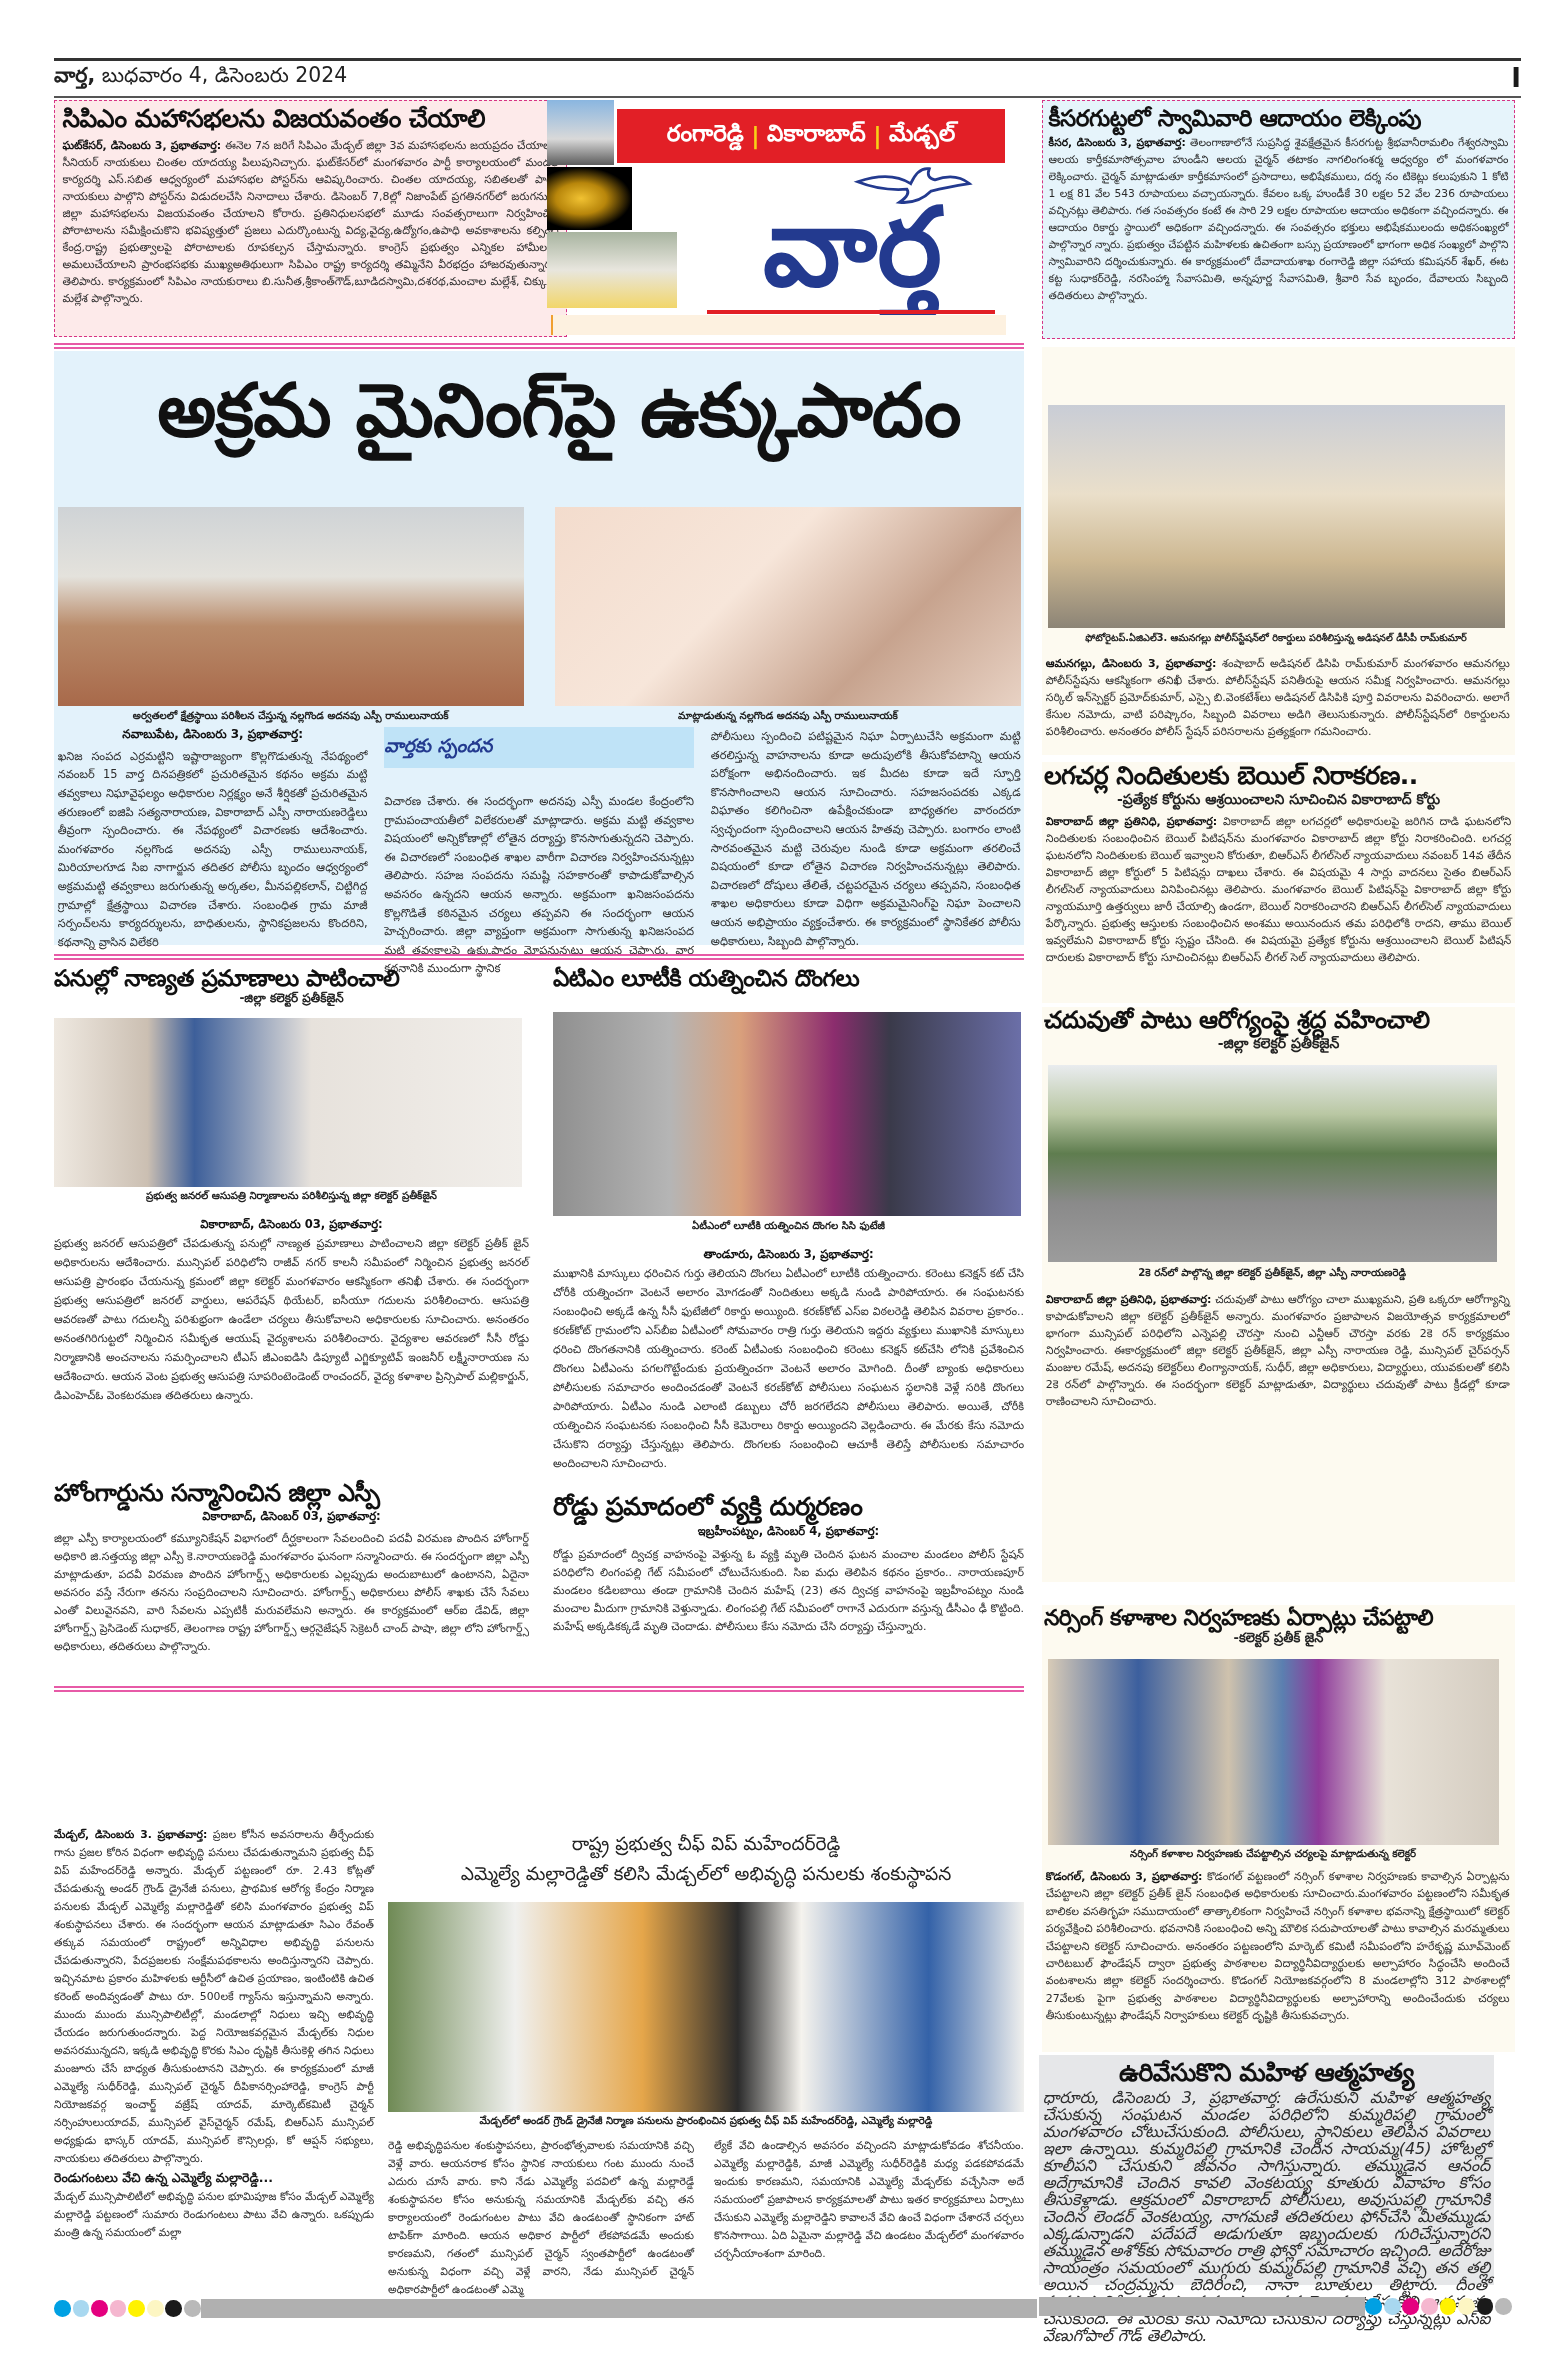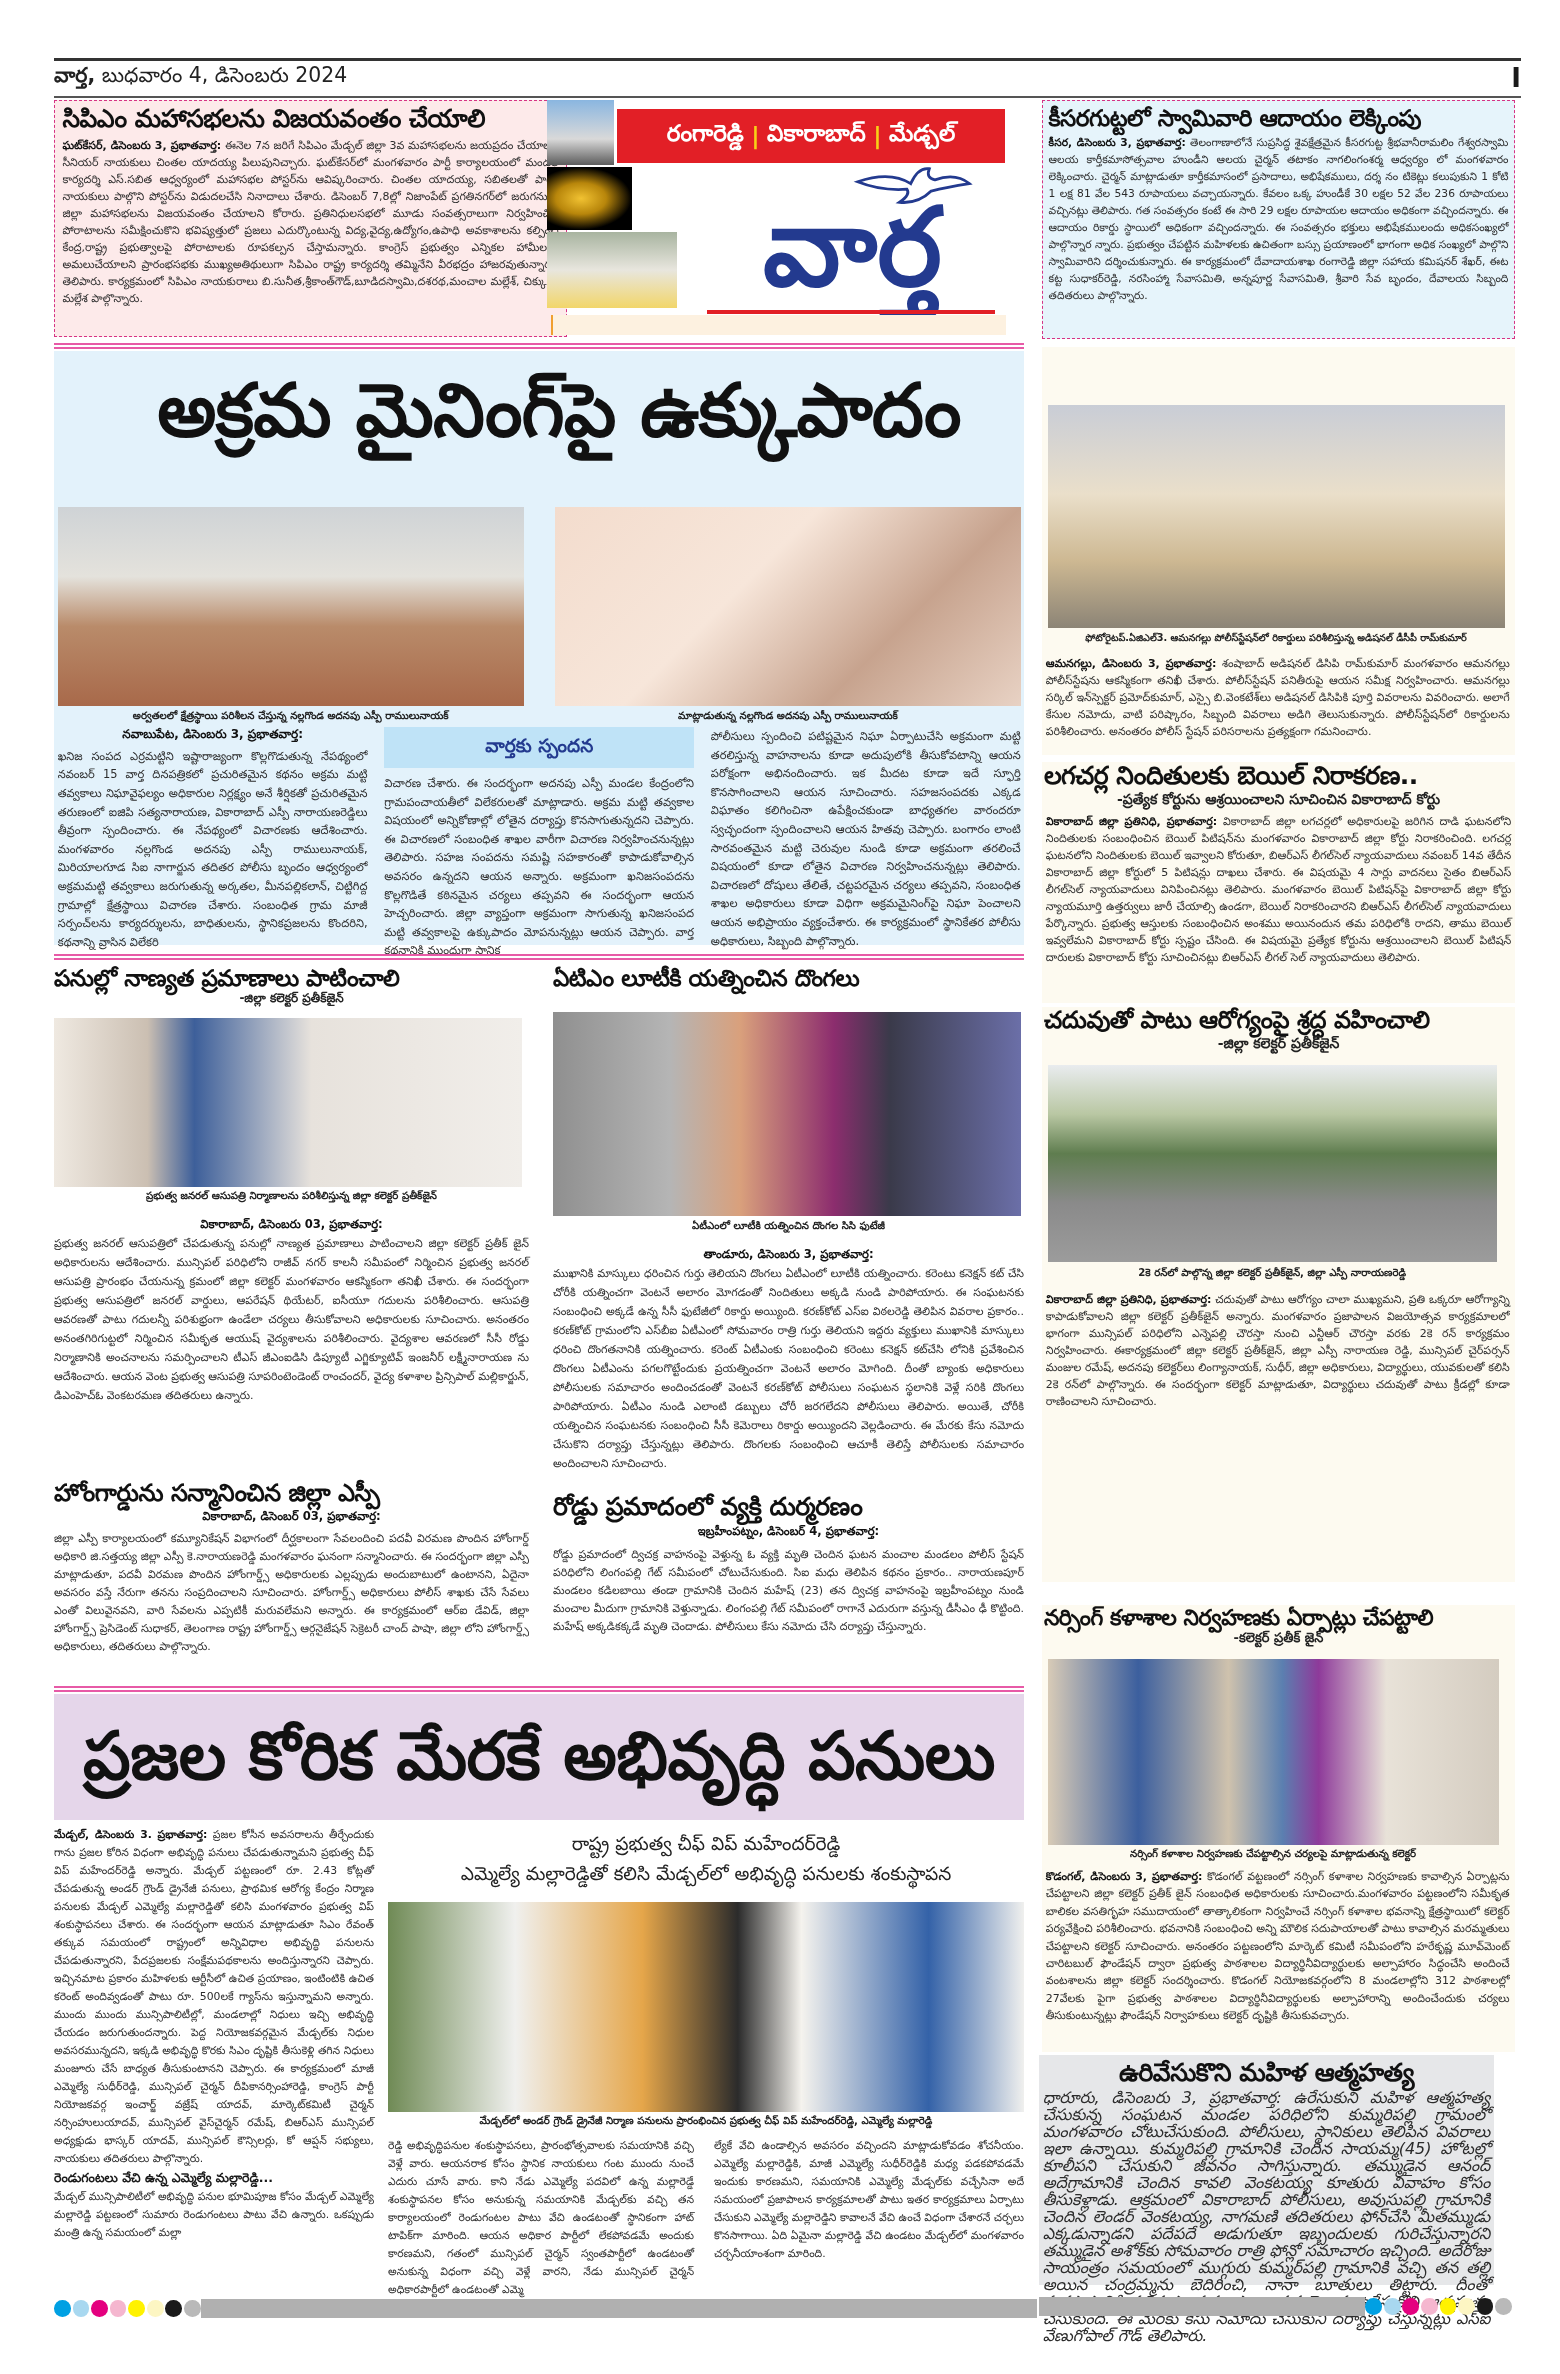--- a/index.html
+++ b/index.html
@@ -85,21 +85,21 @@
   <div class="photo" style="position:absolute; left:501px; top:156px; width:466px; height:199px; background:linear-gradient(135deg,#f3dccd 0%,#f7e6da 40%,#c7a38e 70%,#e8d2c4 100%);"></div>
   <div class="caption" style="position:absolute; left:3.7px; top:359px; width:466px;">అర్వతలలో క్షేత్రస్థాయి పరిశీలన చేస్తున్న నల్లగొండ అదనపు ఎస్పీ రాములునాయక్</div>
   <div class="caption" style="position:absolute; left:501px; top:359px; width:466px;">మాట్లాడుతున్న నల్లగొండ అదనపు ఎస్పీ రాములునాయక్</div>
 
   <div class="cols3" style="position:absolute; left:3.7px; top:376px; width:963px;">
     <div>
       <div class="dateline" style="text-align:center; font-size:12px; margin-bottom:2.8px;">నవాబుపేట, డిసెంబరు 3, ప్రభాతవార్త:</div>
       <div class="story-body" style="font-size:11.4px; line-height:18.6px;">ఖనిజ సంపద ఎర్రమట్టిని ఇష్టారాజ్యంగా కొల్లగొడుతున్న నేపథ్యంలో నవంబర్ 15 వార్త దినపత్రికలో ప్రచురితమైన కథనం అక్రమ మట్టి తవ్వకాలు నిఘావైఫల్యం అధికారుల నిర్లక్ష్యం అనే శీర్షికతో ప్రచురితమైన తరుణంలో ఐజిపి సత్యనారాయణ, వికారాబాద్ ఎస్పీ నారాయణరెడ్డిలు తీవ్రంగా స్పందించారు. ఈ నేపథ్యంలో విచారణకు ఆదేశించారు. మంగళవారం నల్లగొండ అదనపు ఎస్పీ రాములునాయక్, మిరియాలగూడ సిఐ నాగార్జున తదితర పోలీసు బృందం ఆధ్వర్యంలో అక్రమమట్టి తవ్వకాలు జరుగుతున్న అర్కతల, మీనపల్లికలాన్, చిట్టిగిద్ద గ్రామాల్లో క్షేత్రస్థాయి విచారణ చేశారు. సంబంధిత గ్రామ మాజీ సర్పంచ్‌లను కార్యదర్శులను, బాధితులను, స్థానికప్రజలను కొందరిని, కథనాన్ని వ్రాసిన విలేకరి</div>
     </div>
     <div>
-      <div style="background:#bfe3f7; height:41px; display:flex; align-items:center; justify-content:center; margin-bottom:6px;">
+      <div style="background:#bfe3f7; height:41px; display:flex; align-items:center; justify-content:flex-start; margin-bottom:24px;font-style:italic;">
         <span style="font-size:18.6px; font-weight:bold; color:#233a8f;">వార్తకు స్పందన</span>
       </div>
       <div class="story-body" style="font-size:11.4px; line-height:18.6px;">విచారణ చేశారు. ఈ సందర్భంగా అదనపు ఎస్పీ మండల కేంద్రంలోని గ్రామపంచాయతీలో విలేకరులతో మాట్లాడారు. అక్రమ మట్టి తవ్వకాల విషయంలో అన్నికోణాల్లో లోతైన దర్యాప్తు కొనసాగుతున్నదని చెప్పారు. ఈ విచారణలో సంబంధిత శాఖల వారీగా విచారణ నిర్వహించనున్నట్లు తెలిపారు. సహజ సంపదను సమష్టి సహకారంతో కాపాడుకోవాల్సిన అవసరం ఉన్నదని ఆయన అన్నారు. అక్రమంగా ఖనిజసంపదను కొల్లగొడితే కఠినమైన చర్యలు తప్పవని ఈ సందర్భంగా ఆయన హెచ్చరించారు. జిల్లా వ్యాప్తంగా అక్రమంగా సాగుతున్న ఖనిజసంపద మట్టి తవ్వకాలపై ఉక్కుపాదం మోపనున్నట్లు ఆయన చెప్పారు. వార్త కథనానికి ముందుగా స్థానిక</div>
     </div>
     <div>
       <div class="story-body" style="font-size:11.4px; line-height:18.6px;">పోలీసులు స్పందించి పటిష్టమైన నిఘా ఏర్పాటుచేసి అక్రమంగా మట్టి తరలిస్తున్న వాహనాలను కూడా అదుపులోకి తీసుకోవటాన్ని ఆయన పరోక్షంగా అభినందించారు. ఇక మీదట కూడా ఇదే స్ఫూర్తి కొనసాగించాలని ఆయన సూచించారు. సహజసంపదకు ఎక్కడ విఘాతం కలిగించినా ఉపేక్షించకుండా బాధ్యతగల వారందరూ స్వచ్ఛందంగా స్పందించాలని ఆయన హితవు చెప్పారు. బంగారం లాంటి సారవంతమైన మట్టి చెరువుల నుండి కూడా అక్రమంగా తరలించే విషయంలో కూడా లోతైన విచారణ నిర్వహించనున్నట్లు తెలిపారు. విచారణలో దోషులు తేలితే, చట్టపరమైన చర్యలు తప్పవని, సంబంధిత శాఖల అధికారులు కూడా విధిగా అక్రమమైనింగ్‌పై నిఘా పెంచాలని ఆయన అభిప్రాయం వ్యక్తంచేశారు. ఈ కార్యక్రమంలో స్థానికేతర పోలీసు అధికారులు, సిబ్బంది పాల్గొన్నారు.</div>
     </div>
   </div>
 </div>
 
@@ -156,23 +156,20 @@
 
 <div class="abs" style="left:553px; top:1493px; width:471px; height:191px;">
   <div class="story-title" style="font-size:25px; font-weight:700;">రోడ్డు ప్రమాదంలో వ్యక్తి దుర్మరణం</div>
   <div class="dateline" style="text-align:center; font-size:11.6px; margin:1.9px 0 5.6px;">ఇబ్రహీంపట్నం, డిసెంబర్ 4, ప్రభాతవార్త:</div>
   <div class="story-body" style="font-size:11px; line-height:18px;">రోడ్డు ప్రమాదంలో ద్విచక్ర వాహనంపై వెళ్తున్న ఓ వ్యక్తి మృతి చెందిన ఘటన మంచాల మండలం పోలీస్ స్టేషన్ పరిధిలోని లింగంపల్లి గేట్ సమీపంలో చోటుచేసుకుంది. సిఐ మధు తెలిపిన కథనం ప్రకారం.. నారాయణపూర్ మండలం కడిలబాయి తండా గ్రామానికి చెందిన మహేష్ (23) తన ద్విచక్ర వాహనంపై ఇబ్రహీంపట్నం నుండి మంచాల మీదుగా గ్రామానికి వెళ్తున్నాడు. లింగంపల్లి గేట్ సమీపంలో రాగానే ఎదురుగా వస్తున్న డీసీఎం ఢీ కొట్టింది. మహేష్ అక్కడికక్కడే మృతి చెందాడు. పోలీసులు కేసు నమోదు చేసి దర్యాప్తు చేస్తున్నారు.</div>
 </div>
 
 <div class="abs pink-rule" style="left:54px; top:1686px; width:970px;"></div>
 
 <div class="abs" style="left:54px; top:1694px; width:970px; height:649px;">
-  <div style="background:#e5d6ea; height:126px; display:flex; align-items:center; justify-content:center;">
-    <span class="story-title" style="font-size:67px; font-weight:700;">ప్రజల కోరిక మేరకే అభివృద్ధి పనులు</span>
-  </div>
 
   <div style="position:absolute; left:0; top:132px; width:320px;">
     <div class="story-body" style="font-size:10.8px; line-height:18px;">
       <span class="dateline">మేడ్చల్, డిసెంబరు 3. ప్రభాతవార్త:</span><span> ప్రజల కోసీన అవసరాలను తీర్చేందుకు గాను ప్రజల కోరిన విధంగా అభివృద్ధి పనులు చేపడుతున్నామని ప్రభుత్వ చీఫ్ విప్ మహేందర్‌రెడ్డి అన్నారు. మేడ్చల్ పట్టణంలో రూ. 2.43 కోట్లతో చేపడుతున్న అండర్ గ్రౌండ్ డ్రైనేజీ పనులు, ప్రాథమిక ఆరోగ్య కేంద్రం నిర్మాణ పనులకు మేడ్చల్ ఎమ్మెల్యే మల్లారెడ్డితో కలిసి మంగళవారం ప్రభుత్వ విప్ శంకుస్థాపనలు చేశారు. ఈ సందర్భంగా ఆయన మాట్లాడుతూ సిఎం రేవంత్ తక్కువ సమయంలో రాష్ట్రంలో అన్నివిధాల అభివృద్ధి పనులను చేపడుతున్నారని, పేదప్రజలకు సంక్షేమపథకాలను అందిస్తున్నారని చెప్పారు. ఇచ్చినమాట ప్రకారం మహిళలకు ఆర్టీసీలో ఉచిత ప్రయాణం, ఇంటింటికి ఉచిత కరెంట్ అందివ్వడంతో పాటు రూ. 500లకే గ్యాస్‌ను ఇస్తున్నామని అన్నారు. ముందు ముందు మున్సిపాలిటీల్లో, మండలాల్లో నిధులు ఇచ్చి అభివృద్ధి చేయడం జరుగుతుందన్నారు. పెద్ద నియోజకవర్గమైన మేడ్చల్‌కు నిధుల అవసరమున్నదని, ఇక్కడి అభివృద్ధి కొరకు సిఎం దృష్టికి తీసుకెళ్లి తగిన నిధులు మంజూరు చేసే బాధ్యత తీసుకుంటానని చెప్పారు. ఈ కార్యక్రమంలో మాజీ ఎమ్మెల్యే సుధీర్‌రెడ్డి, మున్సిపల్ చైర్మన్ దీపికానర్సింహారెడ్డి, కాంగ్రెస్ పార్టీ నియోజకవర్గ ఇంచార్జ్ వజ్రేష్ యాదవ్, మార్కెట్‌కమిటీ చైర్మన్ నర్సింహులుయాదవ్, మున్సిపల్ వైస్‌చైర్మన్ రమేష్, బిఆర్ఎస్ మున్సిపల్ అధ్యక్షుడు భాస్కర్ యాదవ్, మున్సిపల్ కౌన్సిలర్లు, కో ఆప్షన్ సభ్యులు, నాయకులు తదితరులు పాల్గొన్నారు.</span>
     </div>
     <div style="font-weight:bold; font-size:12.5px; margin-top:1.9px;">రెండుగంటలు వేచి ఉన్న ఎమ్మెల్యే మల్లారెడ్డి...</div>
     <div class="story-body" style="font-size:10.8px; line-height:18px;">మేడ్చల్ మున్సిపాలిటీలో అభివృద్ధి పనుల భూమిపూజ కోసం మేడ్చల్ ఎమ్మెల్యే మల్లారెడ్డి పట్టణంలో సుమారు రెండుగంటలు పాటు వేచి ఉన్నారు. ఒకప్పుడు మంత్రి ఉన్న సమయంలో మల్లా</div>
   </div>
 
   <div style="position:absolute; left:334px; top:139px; width:636px; text-align:center;">

